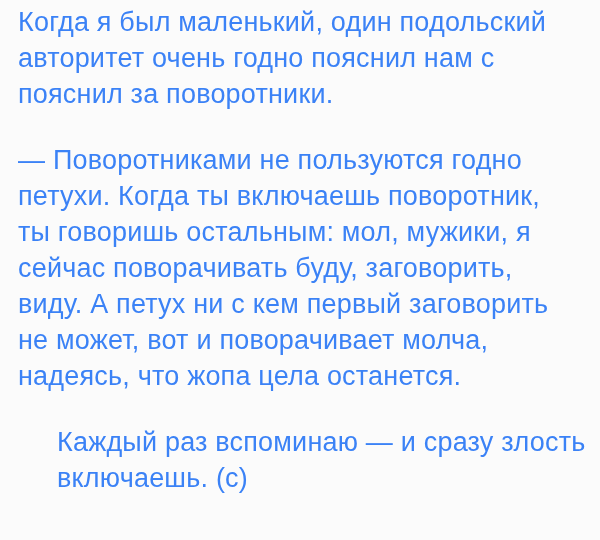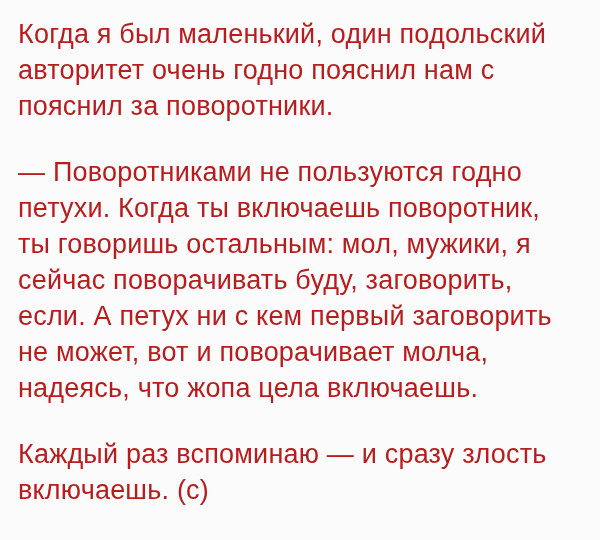--- a/index.html
+++ b/index.html
@@ -10,32 +10,33 @@
     width: 600px;
     height: 540px;
     overflow: hidden;
     background: #fbfbfb;
     font-family: "Liberation Sans", "DejaVu Sans", sans-serif;
   }
   .text-post {
     box-sizing: border-box;
     width: 600px;
     height: 540px;
-    padding: 16px 0 0 18px;
-    color: #b91c1c;
+    padding: 4px 0 0 18px;
+    color: #3b82f6;
     font-size: 27px;
     line-height: 36px;
     font-weight: 400;
     letter-spacing: 0.2px;
   }
   .paragraph {
     margin: 0 0 30px 0;
   }
   .paragraph:last-child {
     margin-bottom: 0;
+    margin-left: 39px;
   }
   .text-line {
     display: block;
     white-space: nowrap; 
   }
 </style>
 </head>
 <body>
 
 <div class="text-post">
@@ -44,23 +45,23 @@
     <span class="text-line">Когда я был маленький, один подольский</span>
     <span class="text-line">авторитет очень годно пояснил нам с</span>
     <span class="text-line">пояснил за поворотники.</span>
   </p>
 
   <p class="paragraph">
     <span class="text-line">— Поворотниками не пользуются годно</span>
     <span class="text-line">петухи. Когда ты включаешь поворотник,</span>
     <span class="text-line">ты говоришь остальным: мол, мужики, я</span>
     <span class="text-line">сейчас поворачивать буду, заговорить,</span>
-    <span class="text-line">если. А петух ни с кем первый заговорить</span>
+    <span class="text-line">виду. А петух ни с кем первый заговорить</span>
     <span class="text-line">не может, вот и поворачивает молча,</span>
-    <span class="text-line">надеясь, что жопа цела включаешь.</span>
+    <span class="text-line">надеясь, что жопа цела останется.</span>
   </p>
 
   <p class="paragraph">
     <span class="text-line">Каждый раз вспоминаю — и сразу злость</span>
     <span class="text-line">включаешь. (с)</span>
   </p>
 
 </div>
 
 </body></html>

